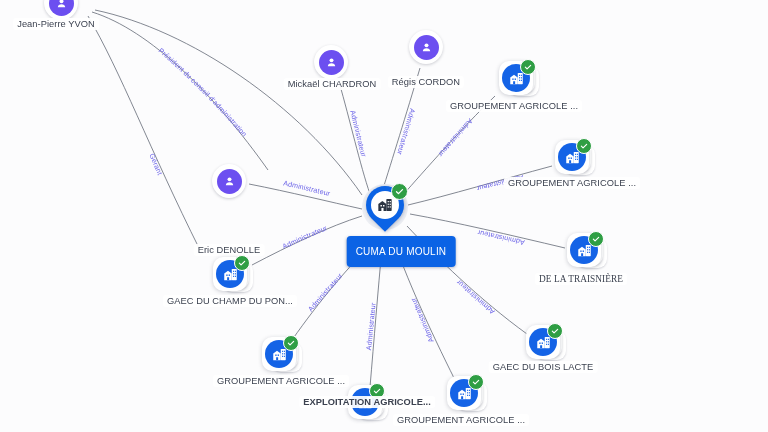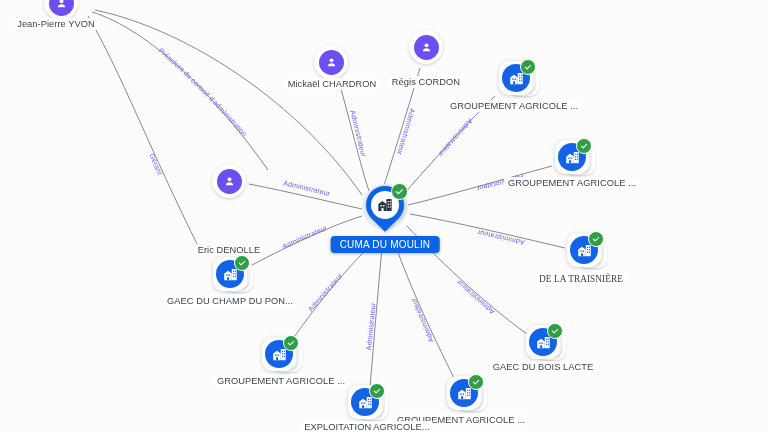--- a/index.html
+++ b/index.html
@@ -172,24 +172,25 @@
     padding: 1px 4px;
     font-size: 9.3px;
     color: #3c4250;
     letter-spacing: 0.05px;
     text-align: center;
   }
   .node-label.focus {
     background: #0b63e5;
     color: #ffffff;
     border-radius: 4px;
-    padding: 3px 9px;
+    padding: 10px 9px;
     font-size: 10px;
     letter-spacing: 0.2px;
     box-shadow: 0 1px 3px rgba(20,40,90,0.3);
+    margin-left: 16px;
   }
 </style>
 </head>
 <body>
 
 <div id="graph-canvas">
 
   <svg id="edge-layer" viewBox="0 0 768 432" xmlns="http://www.w3.org/2000/svg">
     <defs id="edge-label-paths">
         <path id="lp-e-yvon-pres" d="M 152,48 C 196,85 235,128 268,168"></path>
@@ -464,21 +465,21 @@
               </svg>
             </div>
             <div class="check-badge">
               <svg width="8" height="8" viewBox="0 0 24 24">
                 <path d="M4 12.5l5.2 5.2L20 7" fill="none" stroke="#ffffff" stroke-width="3.4" stroke-linecap="round" stroke-linejoin="round"></path>
               </svg>
             </div>
           </div>
         </div>
       </div>
-      <div class="node-label" style="left: 367px; top: 421px;">EXPLOITATION AGRICOLE...</div>
+      <div class="node-label" style="left: 367px; top: 396px; font-weight: bold;">EXPLOITATION AGRICOLE...</div>
       <div class="node" style="left: 281px; top: 355px;">
         <div class="node-visual">
           <div class="company-stack">
             <div class="stack-card c3"></div>
             <div class="stack-card c2"></div>
             <div class="stack-card c1"></div>
             <div class="company-disc">
               <svg width="15" height="15" viewBox="0 0 24 24">
                 <path d="M2 21V10.5L8 6l6 4.5V21z" fill="#ffffff"></path>
                 <rect x="14" y="3" width="8" height="18" rx="1" fill="#ffffff"></rect>

